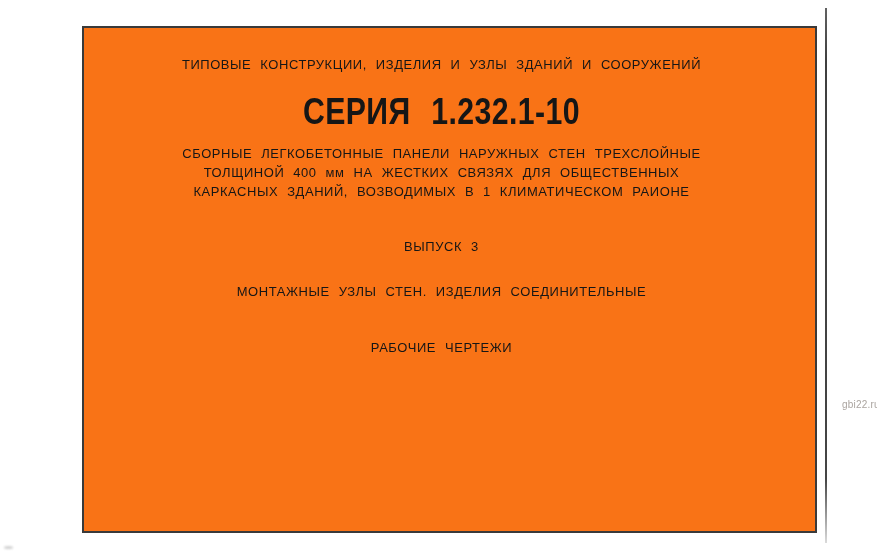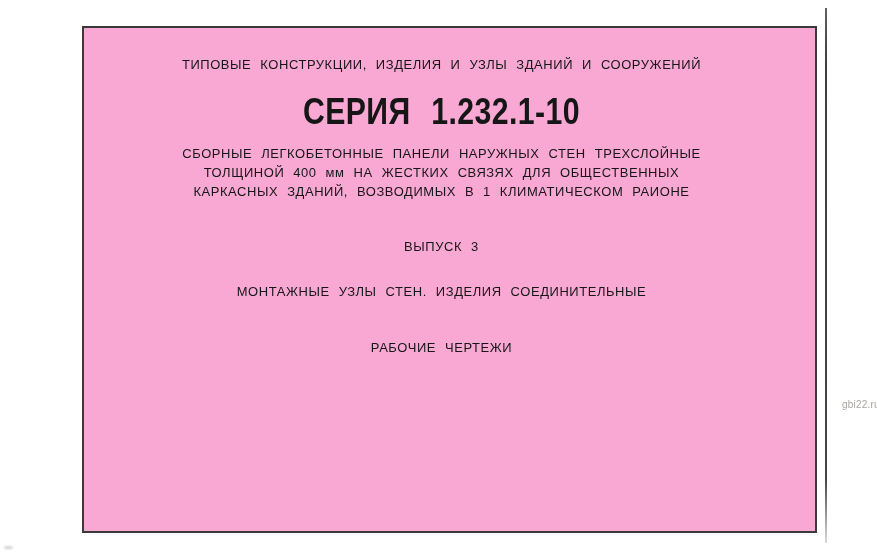--- a/index.html
+++ b/index.html
@@ -19,21 +19,21 @@
   }
   
   .frame {
     position: absolute;
     left: 82px;
     top: 26px;
     width: 735px;
     height: 507px;
     border: 2px solid #3a3a3a;
     box-sizing: border-box;
-    background: #f9a8d4;
+    background: #f97316;
   }
   .line {
     position: absolute;
     left: -14px;
     right: 2px;
     text-align: center;
     color: #161616;
     white-space: nowrap;
   }
   .small-caps {

